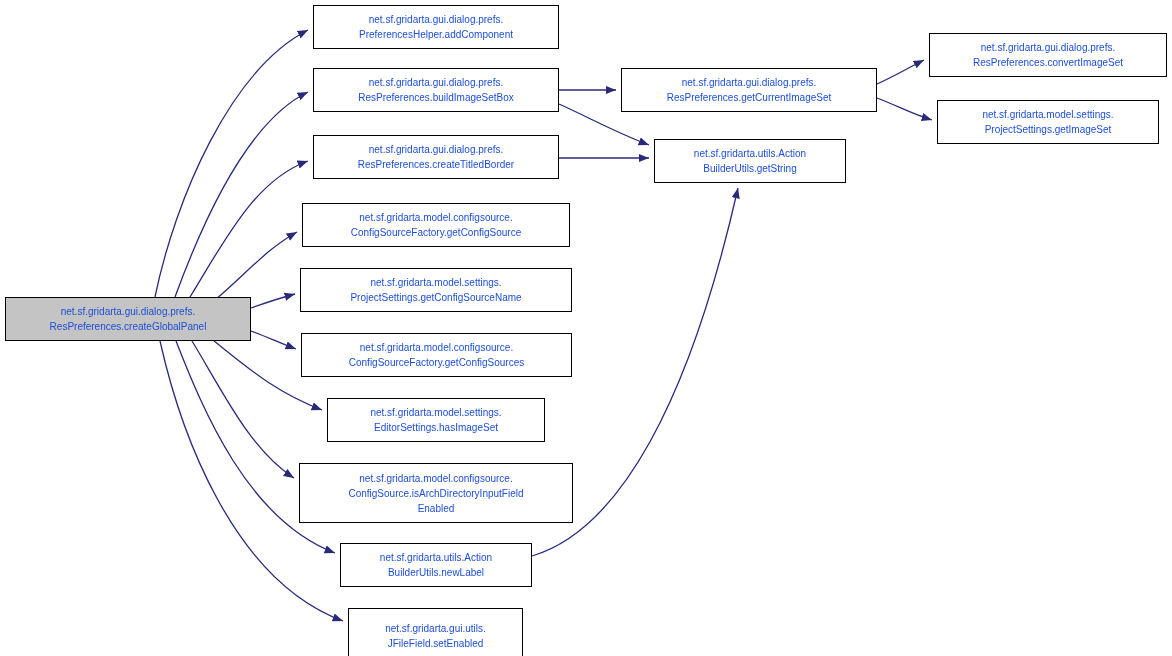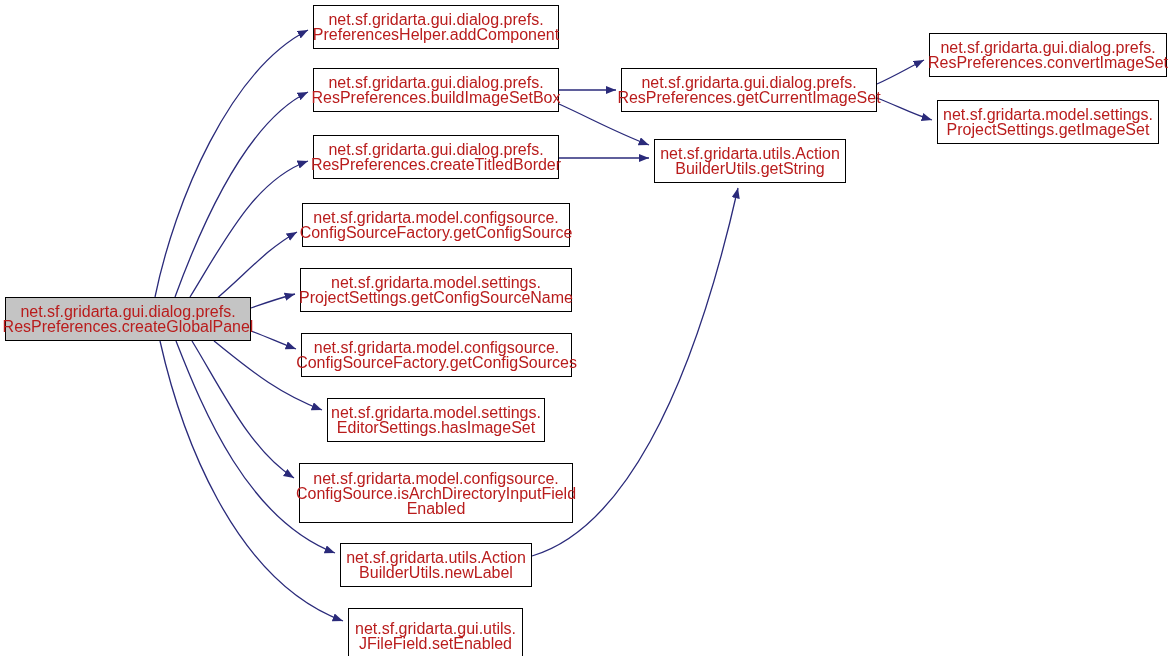--- a/index.html
+++ b/index.html
@@ -25,23 +25,23 @@
   }
   .node {
     position: absolute;
     box-sizing: border-box;
     border: 1px solid #000000;
     background: #ffffff;
     display: flex;
     align-items: center;
     justify-content: center;
     text-align: center;
-    font-size: 16px;
+    font-size: 10px;
     line-height: 15px;
-    color: #b91c1c;
+    color: #1d4ed8;
     padding: 12px 4px;
     white-space: pre-line;
   }
   .node.root {
     background: #c4c4c4;
   }
 </style>
 </head>
 <body>
 

